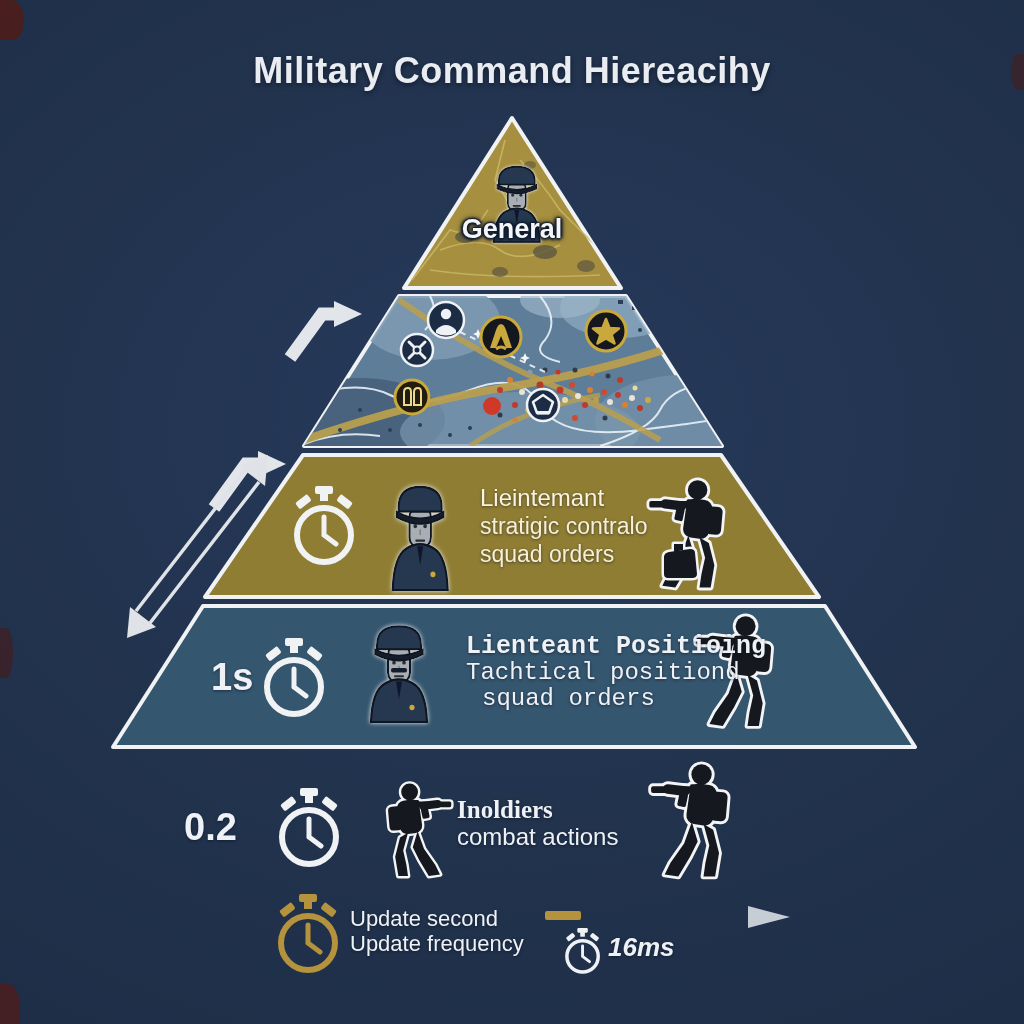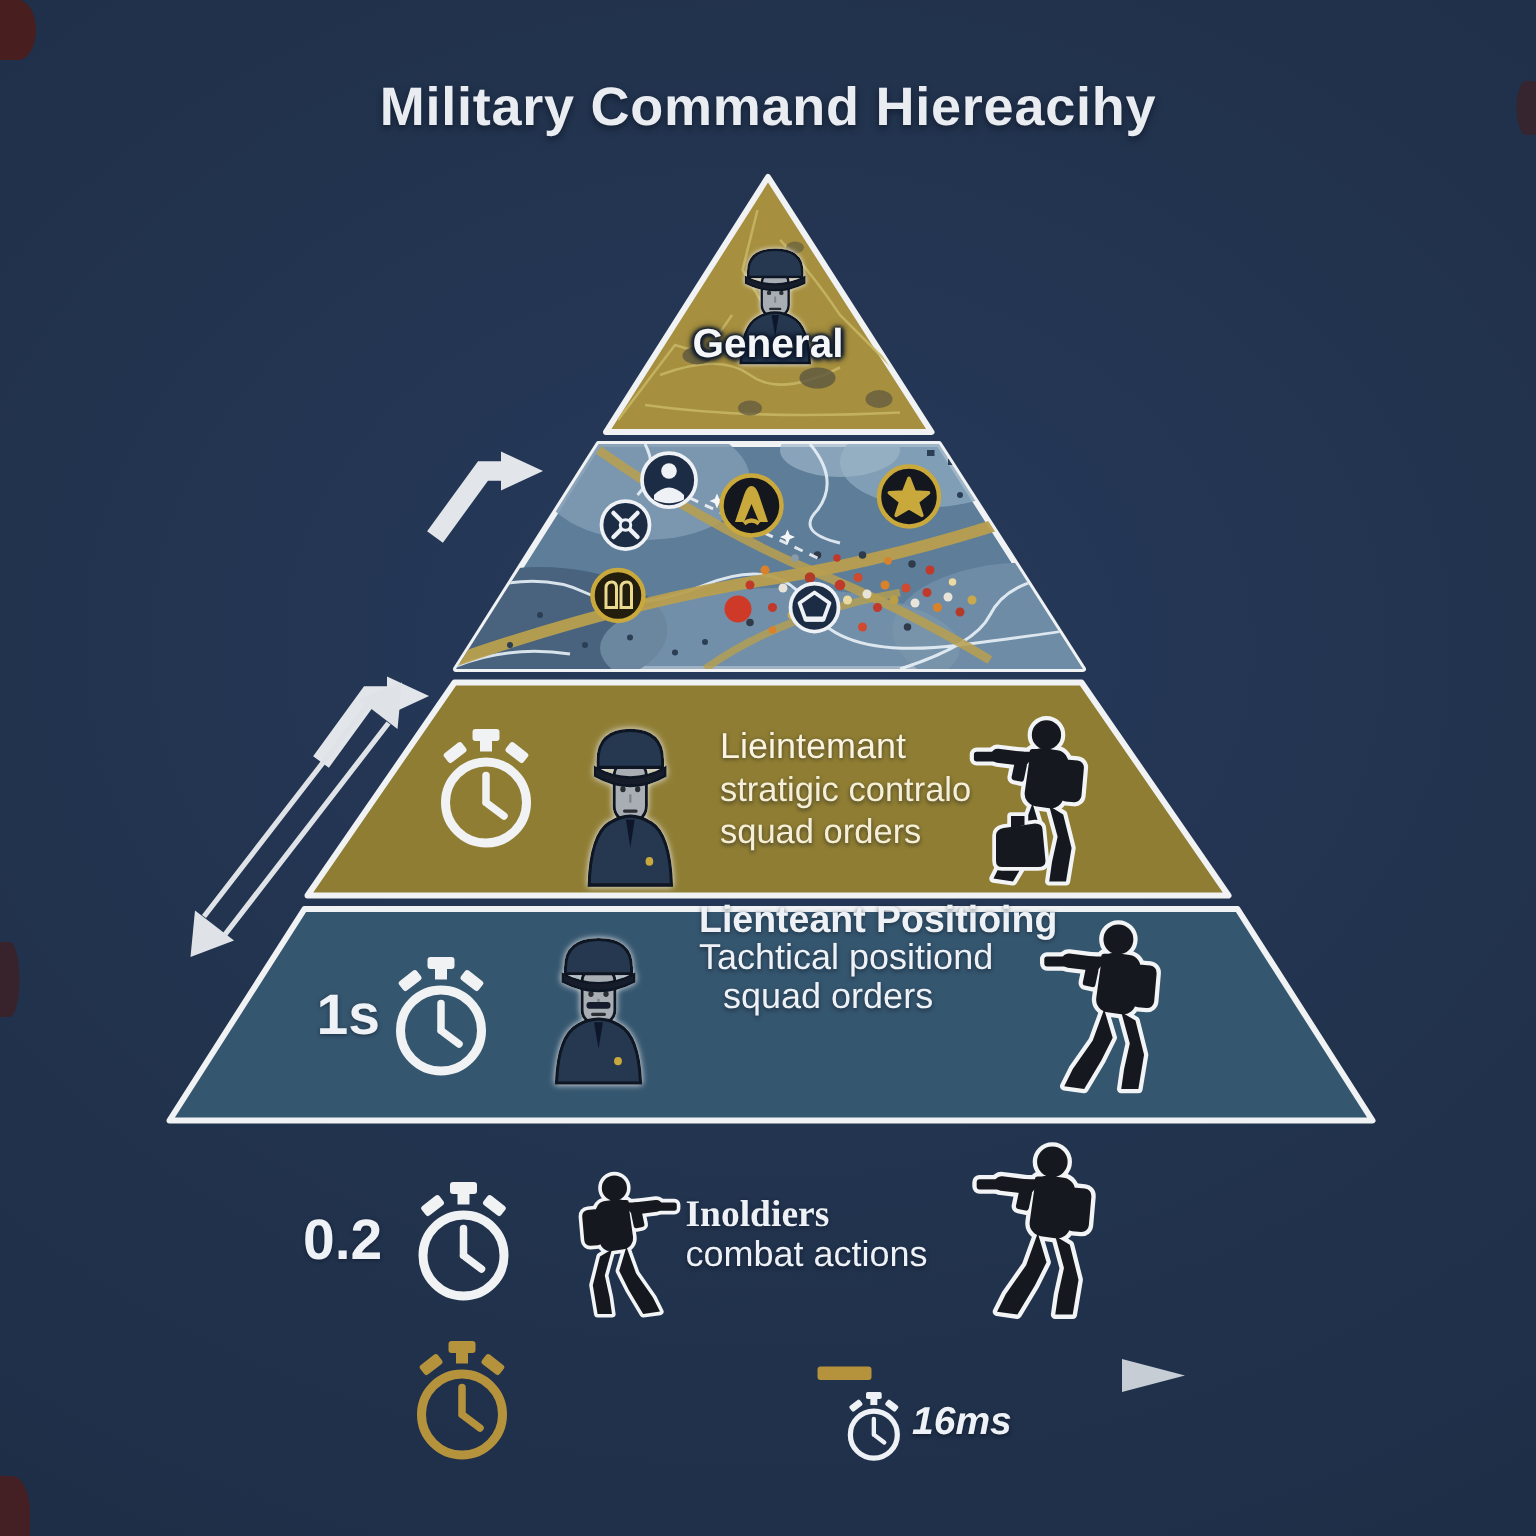--- a/index.html
+++ b/index.html
@@ -18,28 +18,28 @@
   }
   .general-label{
     left:0;top:214px;width:1024px;text-align:center;
     font-size:27px;font-weight:800;color:#f4f6f8;
     text-shadow:0 0 6px #101b2e,0 2px 3px #101b2e,0 -1px 2px #101b2e,2px 0 3px #101b2e,-2px 0 3px #101b2e;
   }
   .block{line-height:28px;}
   .block span{display:block;}
   .t3-block{left:480px;top:484px;color:#f6efd8;font-size:23px;}
   .t3-block .h{font-size:24px;font-weight:400;color:#f9f3df;}
-  .t4-block{left:466px;top:600px;font-size:24px;line-height:26px;}
+  .t4-block{left:466px;top:634px;font-size:24px;line-height:26px;font-family:Liberation Mono, monospace;}
   .t4-block .h{font-size:25px;font-weight:700;}
   .t4-block .i3{padding-left:16px;}
   .row-block{left:457px;top:796px;font-size:24px;line-height:27px;}
   .row-block .h{font-size:25px;font-weight:700;font-family:Liberation Serif, serif;}
   .time{font-weight:700;font-size:38px;}
   .time-1s{left:211px;top:656px;}
-  .time-02{left:202px;top:806px;}
+  .time-02{left:184px;top:806px;}
   .legend-block{left:350px;top:906px;font-size:22px;line-height:25px;}
   .legend-ms{left:608px;top:932px;font-size:26px;font-weight:700;font-style:italic;}
   .artifact{position:absolute;opacity:.8;pointer-events:none;}
 </style>
 </head>
 <body>
 
 <div class="stage">
 
 <svg class="art" width="1024" height="1024" viewBox="0 0 1024 1024">
@@ -285,20 +285,24 @@
   <span>Tachtical positiond</span>
   <span class="i3">squad orders</span>
 </div>
 
 <div class="txt time time-02">0.2</div>
 <div class="txt block row-block">
   <span class="h">Inoldiers</span>
   <span>combat actions</span>
 </div>
 
+<div class="txt block legend-block">
+  <span>Update second</span>
+  <span>Update frequency</span>
+</div>
 <div class="txt legend-ms">16ms</div>
 
 <div class="artifact" style="left:0;top:0;width:24px;height:40px;border-radius:0 60% 60% 0;background:#541a14;"></div>
 <div class="artifact" style="left:0;top:628px;width:13px;height:50px;border-radius:0 60% 60% 0;background:#4c1813;opacity:.55;"></div>
 <div class="artifact" style="left:0;top:984px;width:20px;height:40px;border-radius:0 60% 0 0;background:#541a14;opacity:.7;"></div>
 <div class="artifact" style="right:0;top:54px;width:13px;height:36px;border-radius:60% 0 0 60%;background:#4c1813;opacity:.5;"></div>
 
 </div>
 
 </body></html>

